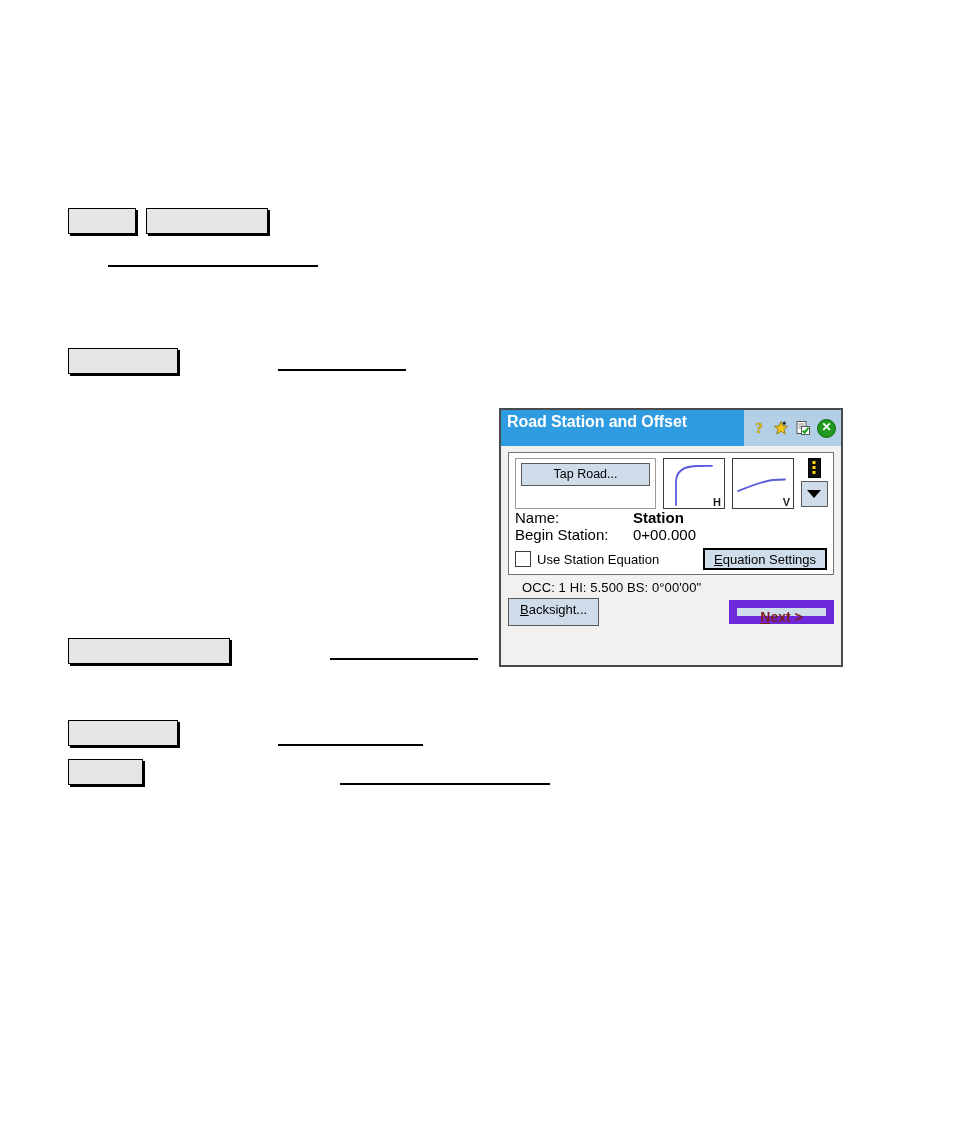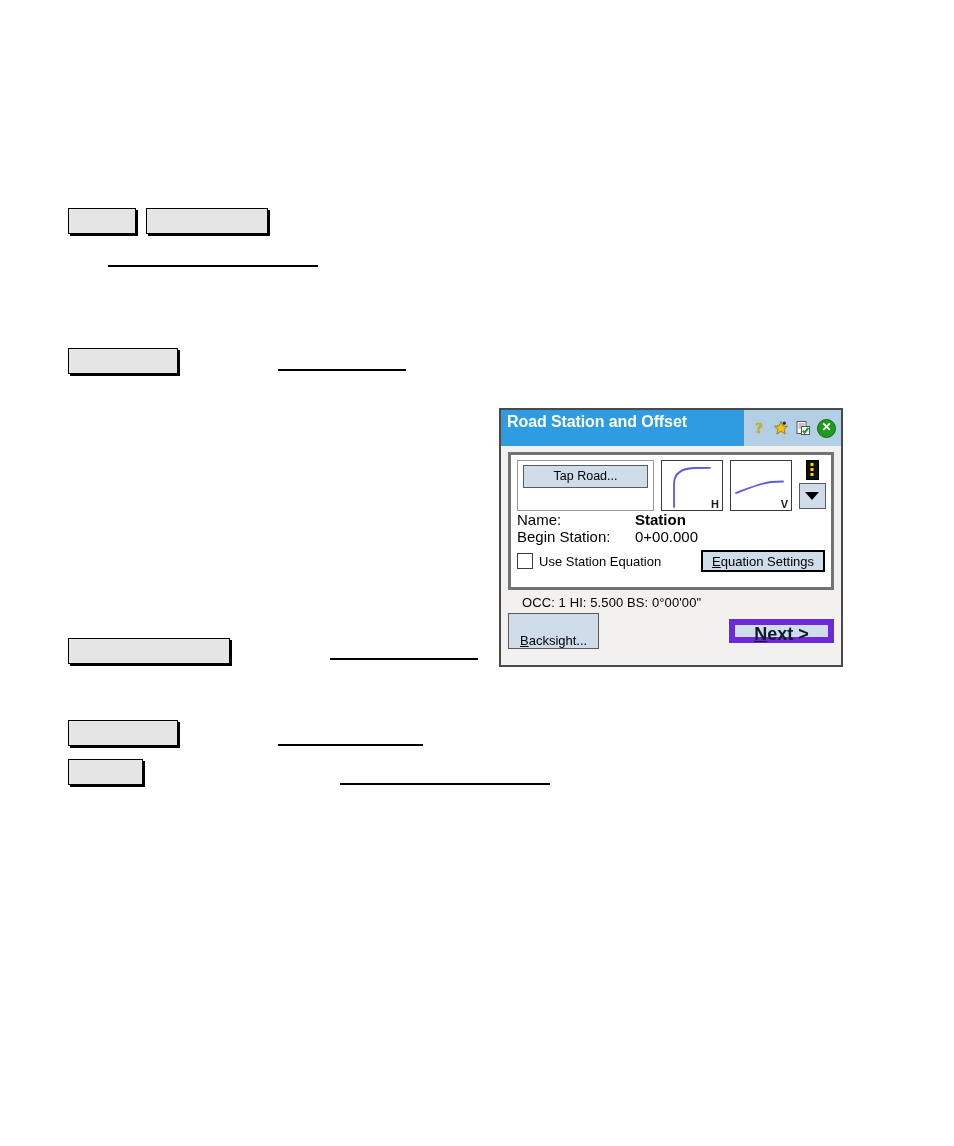--- a/index.html
+++ b/index.html
@@ -102,23 +102,23 @@
     text-align: center;
     font-family: "Liberation Sans", sans-serif;
   }
 
   
   #client {
     padding: 6px 7px 0 7px;
   }
 
   .group-panel {
-    border: 3px solid #737373;
-    background: #ffffff;
-    padding: 5px 6px 15px 6px;
+    border: 1px solid #737373;
+    background: #ffffff;
+    padding: 5px 6px 4px 6px;
   }
 
   
   .selector-row {
     display: flex;
     align-items: flex-start;
     gap: 7px;
   }
   .tap-road-cell {
     flex: 1 1 auto;
@@ -242,36 +242,36 @@
     font-size: 13px;
     padding: 5px 0 3px 14px;
     letter-spacing: 0.1px;
   }
   #bottom-bar {
     display: flex;
     align-items: center;
     padding: 0 7px;
   }
   .btn-backsight {
-    height: 36px;
+    height: 28px;
     line-height: 21px;
-    padding: 16px 11px;
+    padding: 0 11px;
     border: 1px solid #5a5a5a;
     background: #cfdcea;
     font-size: 13px;
   }
   .btn-next {
     margin-left: auto;
     height: 24px;
     line-height: 19px;
     width: 105px;
-    border: 6px solid #6d28d9;
-    background: #cfdcea;
-    color: #0f172a;
-    font-size: 18px;
+    border: 8px solid #6d28d9;
+    background: #cfdcea;
+    color: #7f1d1d;
+    font-size: 14px;
     font-weight: bold;
   }
   .ul { text-decoration: underline; }
 </style>
 </head>
 <body>
 
 <div id="doc-background">
   <div class="redact-box" style="left:68px;  top:208px; width:68px;  height:26px;"></div>
   <div class="redact-box" style="left:146px; top:208px; width:122px; height:26px;"></div>

